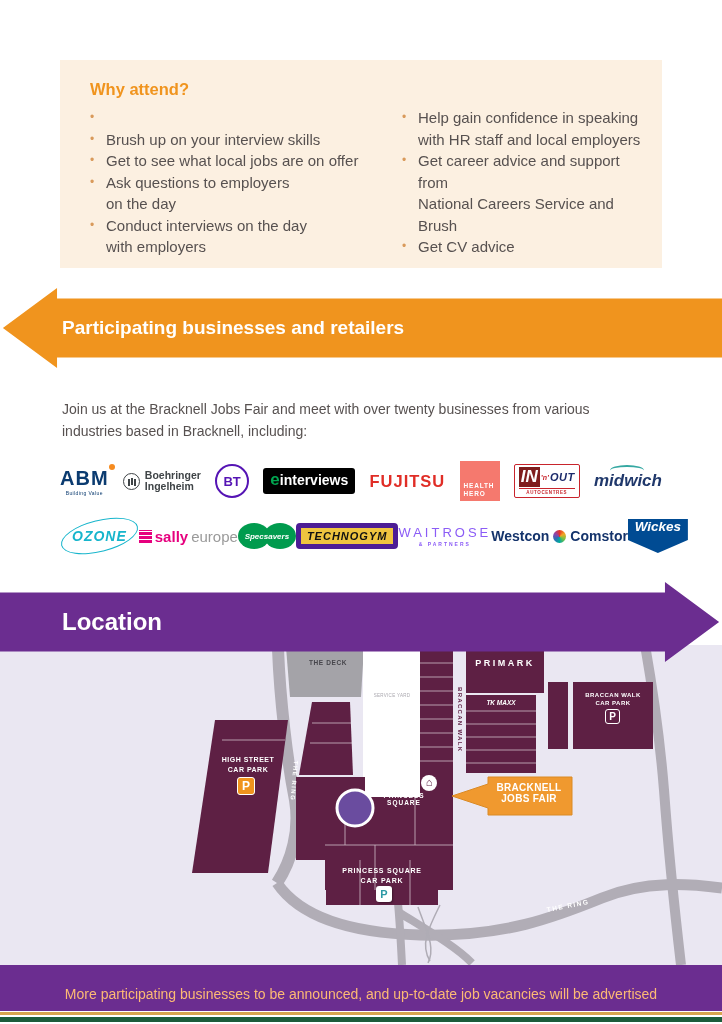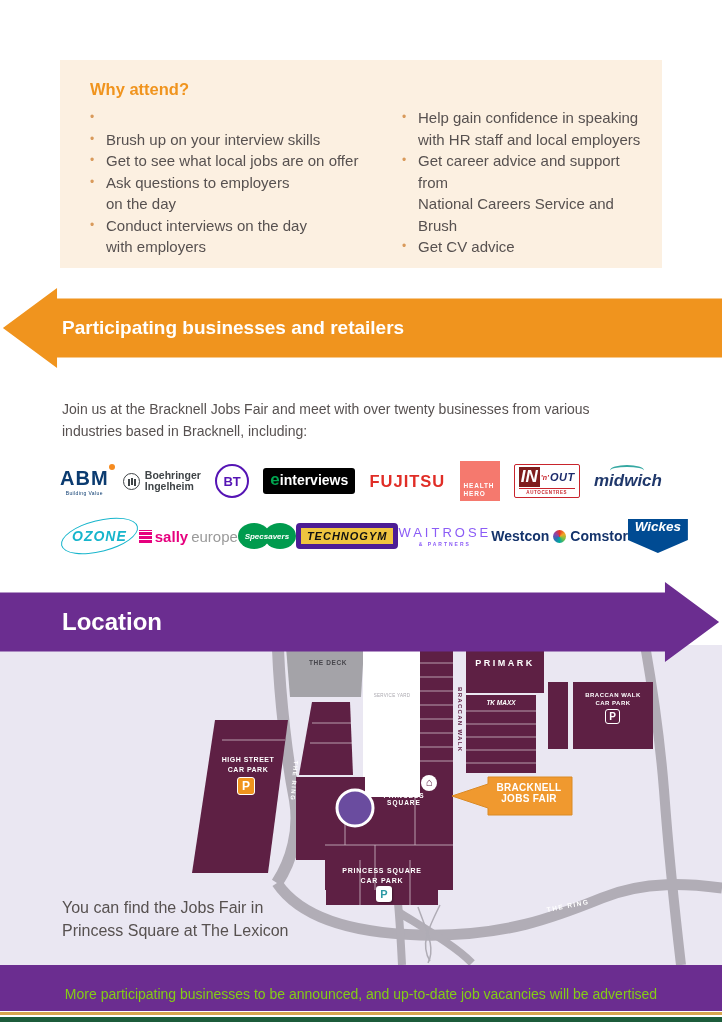--- a/index.html
+++ b/index.html
@@ -108,21 +108,21 @@
   .p-badge { position:absolute; display:flex; align-items:center; justify-content:center; font-weight:bold; border-radius:3px; }
   #p-hs { left:237px; top:132px; width:18px; height:18px; background:#F0941E; border:1.5px solid #fff; color:#fff; font-size:12px; }
   #p-braccan { left:605px; top:64px; width:15px; height:15px; border:1.3px solid #fff; color:#fff; font-size:10px; }
   #p-princess { left:376px; top:241px; width:16px; height:16px; background:#fff; color:#2D9AA5; font-size:11px; box-shadow:1px 1px 2px rgba(0,0,0,.35); }
   #home-badge { left:421px; top:130px; width:16px; height:16px; background:#fff; border-radius:50%; color:#5E2044; font-size:11px; line-height:15px; text-align:center; position:absolute; }
 
   .find-text { position:absolute; left:62px; top:896px; font-size:16px; line-height:23px; color:#575150; white-space:pre-line; z-index:4; }
 
   
   .footer-bar { position:absolute; left:0; top:965px; width:722px; height:46px; background:#6B2D90; display:flex; align-items:center; justify-content:center; z-index:6; }
-  .footer-text { color:#84cc16; font-size:14px;margin-top:12px; }
+  .footer-text { color:#fdba74; font-size:14px;margin-top:12px; }
   .stripe { position:absolute; left:0; width:722px; z-index:6; }
   .stripe-gold { top:1012px; height:3px; background:#D8A54F; }
   .stripe-green { top:1017px; height:5px; background:#1C5C3B; }
 </style>
 </head>
 <body>
 
 <div class="page">
 
   <section class="why-box">
@@ -321,22 +321,20 @@
       <div>JOBS FAIR</div>
     </div>
     <div class="map-label" id="lbl-princess-cp">
       <div>PRINCESS SQUARE</div>
       <div>CAR PARK</div>
     </div>
     <div class="p-badge" id="p-princess">P</div>
     <div class="map-label" id="lbl-ring-2">THE RING</div>
   </div>
 
-  <p class="find-text">You can find the Jobs Fair in
-Princess Square at The Lexicon</p>
 
   <div class="footer-bar">
     <span class="footer-text">More participating businesses to be announced, and up-to-date job vacancies will be advertised</span>
   </div>
   <div class="stripe stripe-gold"></div>
   <div class="stripe stripe-green"></div>
 
 </div>
 
 </body></html>

